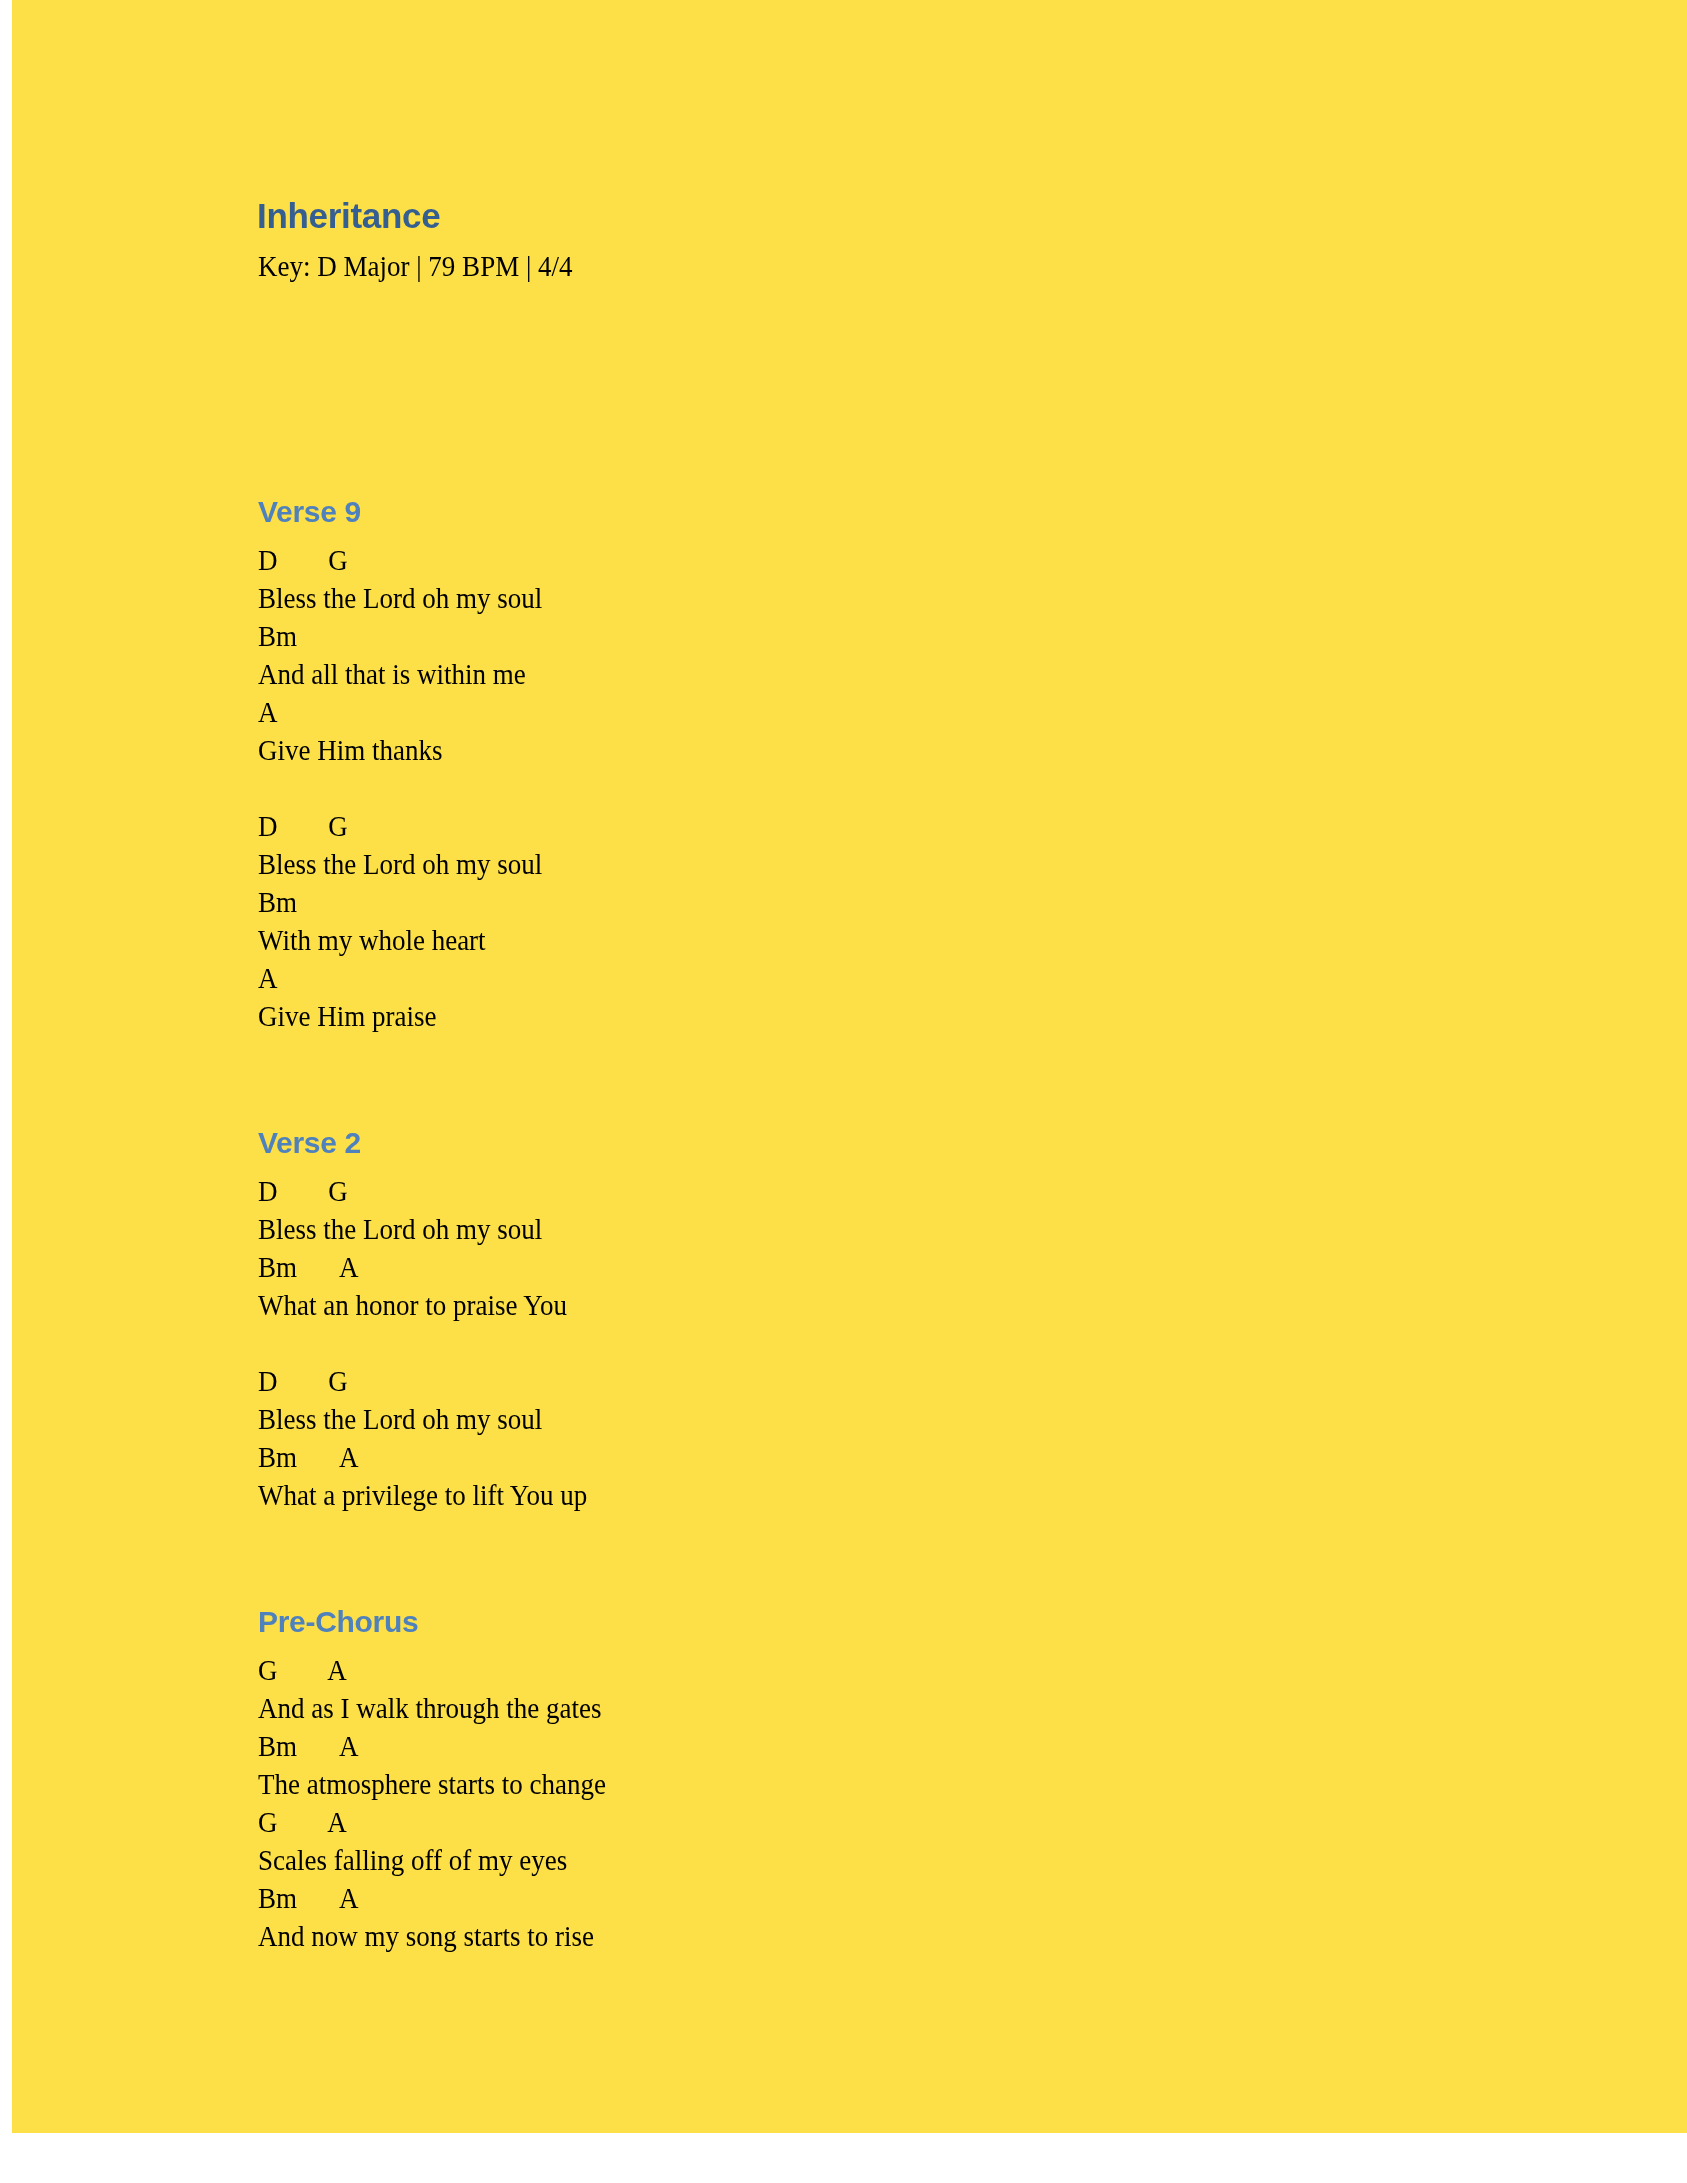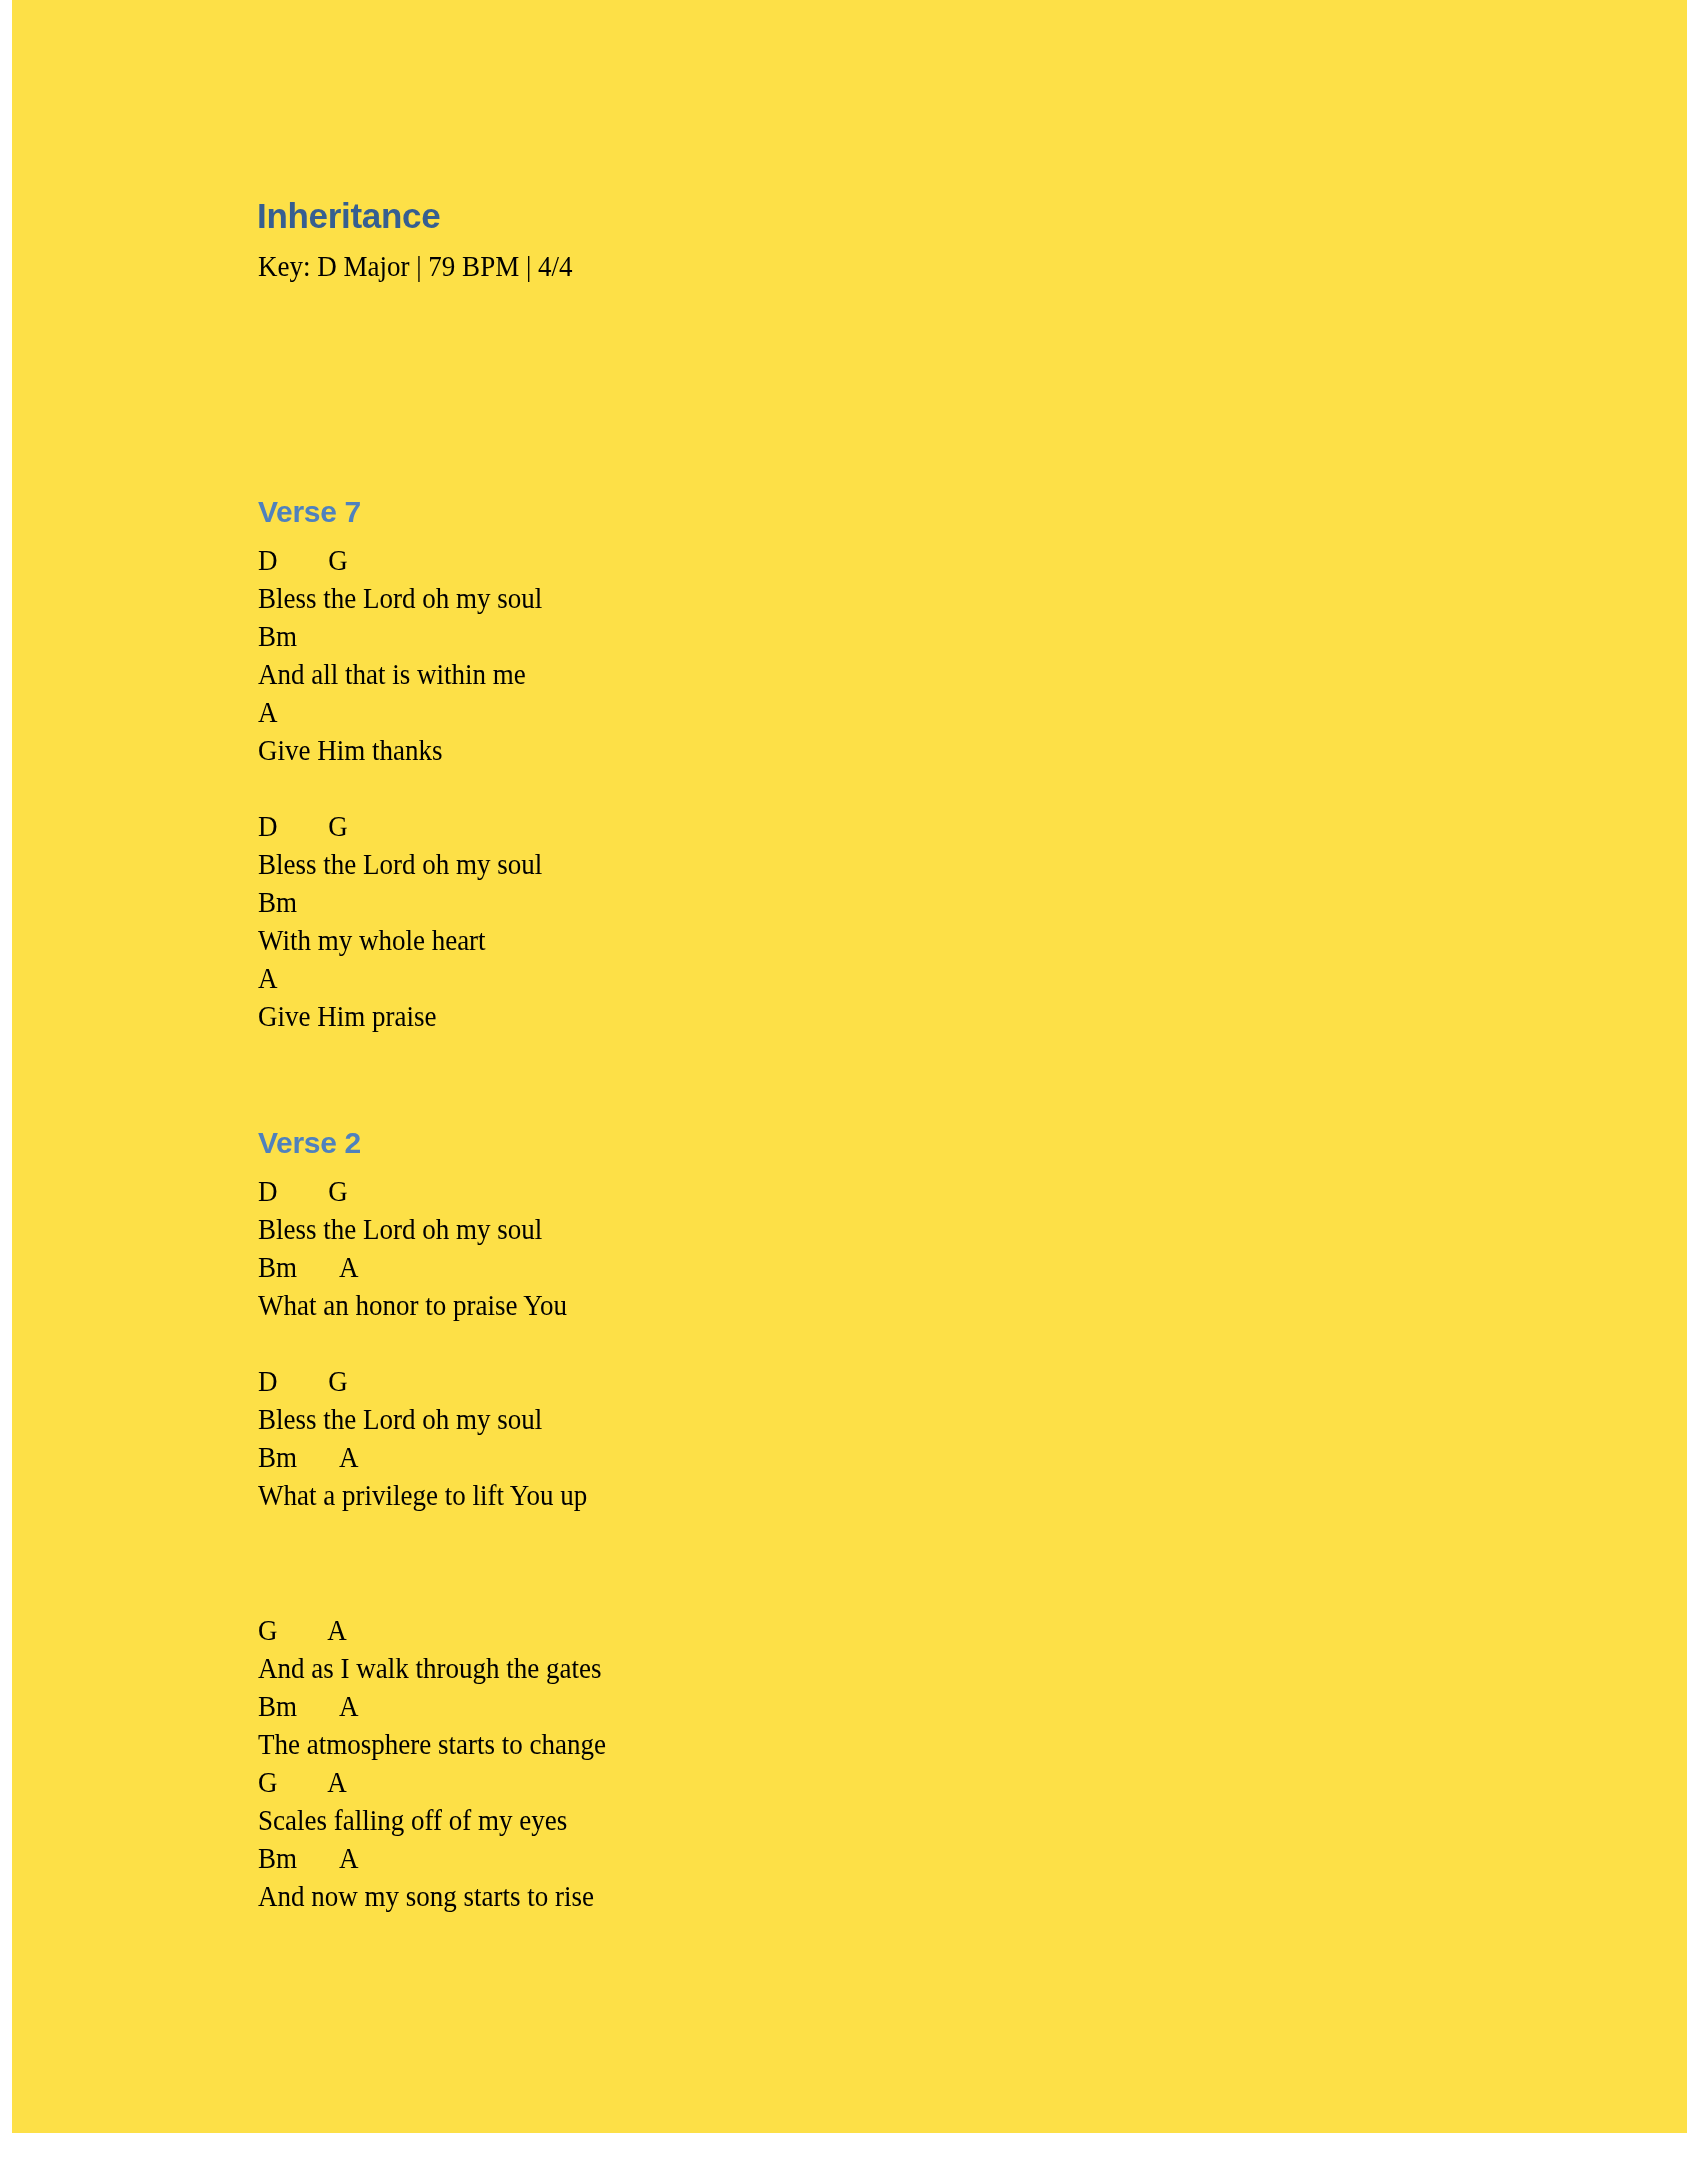--- a/index.html
+++ b/index.html
@@ -37,21 +37,21 @@
 </head>
 <body>
 
 <div class="page">
 
   <h1 class="title">Inheritance</h1>
   <p class="meta">Key: D Major | 79 BPM | 4/4</p>
 
 
   <div class="section" style="top:492px;">
-    <h2 class="section-heading">Verse 7</h2>
+    <h2 class="section-heading">Verse 9</h2>
     <div style="margin-top:9.3px;">
       <div class="line chord-row">
         <span class="chord" style="left:0;">D</span>
         <span class="chord" style="left:78px;">G</span>
       </div>
       <div class="line">Bless the Lord oh my soul</div>
       <div class="line chord-row">
         <span class="chord" style="left:0;">Bm</span>
       </div>
       <div class="line">And all that is within me</div>
@@ -101,20 +101,21 @@
       <div class="line">Bless the Lord oh my soul</div>
       <div class="line chord-row">
         <span class="chord" style="left:0;">Bm</span>
         <span class="chord" style="left:90px;">A</span>
       </div>
       <div class="line">What a privilege to lift You up</div>
     </div>
   </div>
 
   <div class="section" style="top:1602px;">
+    <h2 class="section-heading">Pre-Chorus</h2>
     <div style="margin-top:9.3px;">
       <div class="line chord-row">
         <span class="chord" style="left:0;">G</span>
         <span class="chord" style="left:77px;">A</span>
       </div>
       <div class="line">And as I walk through the gates</div>
       <div class="line chord-row">
         <span class="chord" style="left:0;">Bm</span>
         <span class="chord" style="left:90px;">A</span>
       </div>

